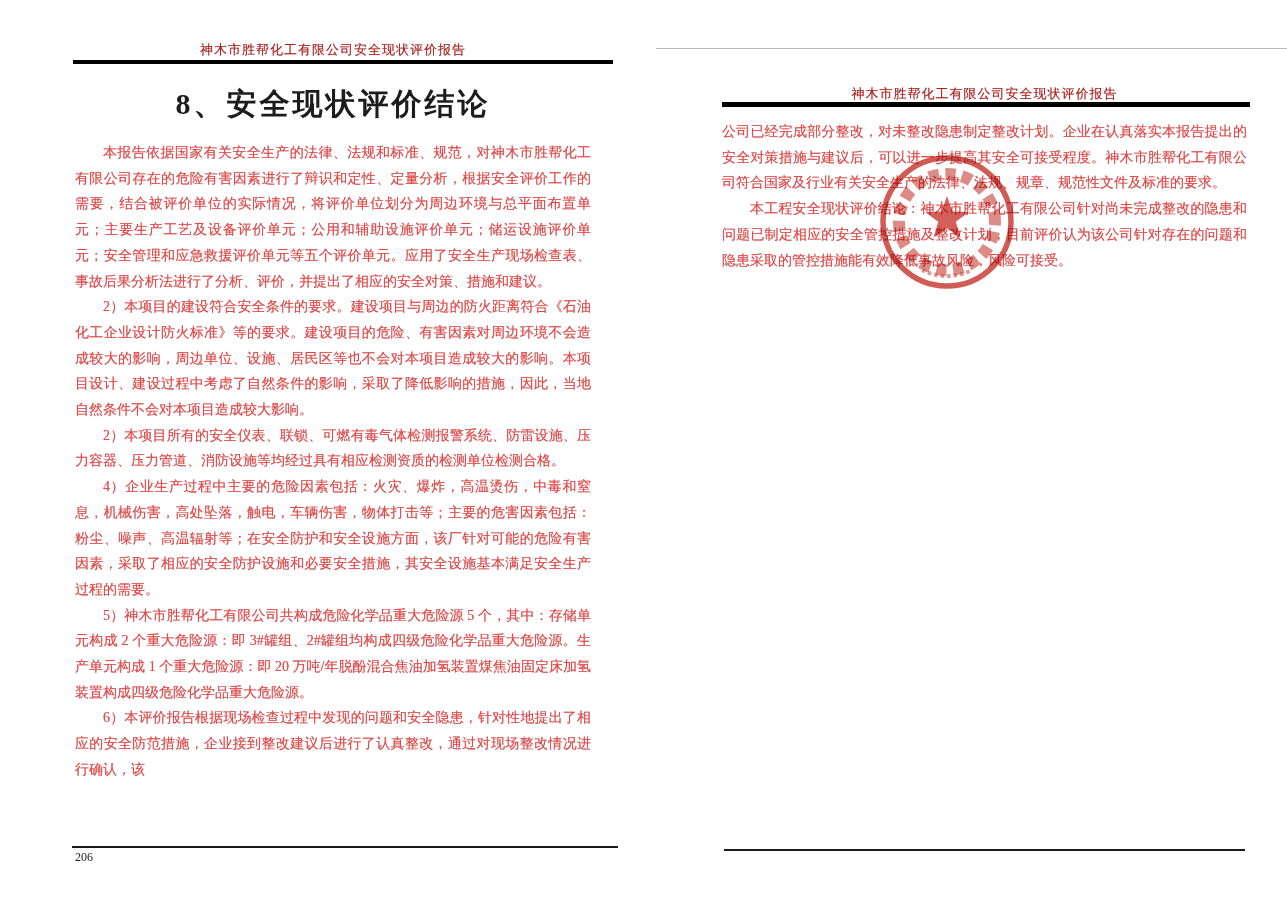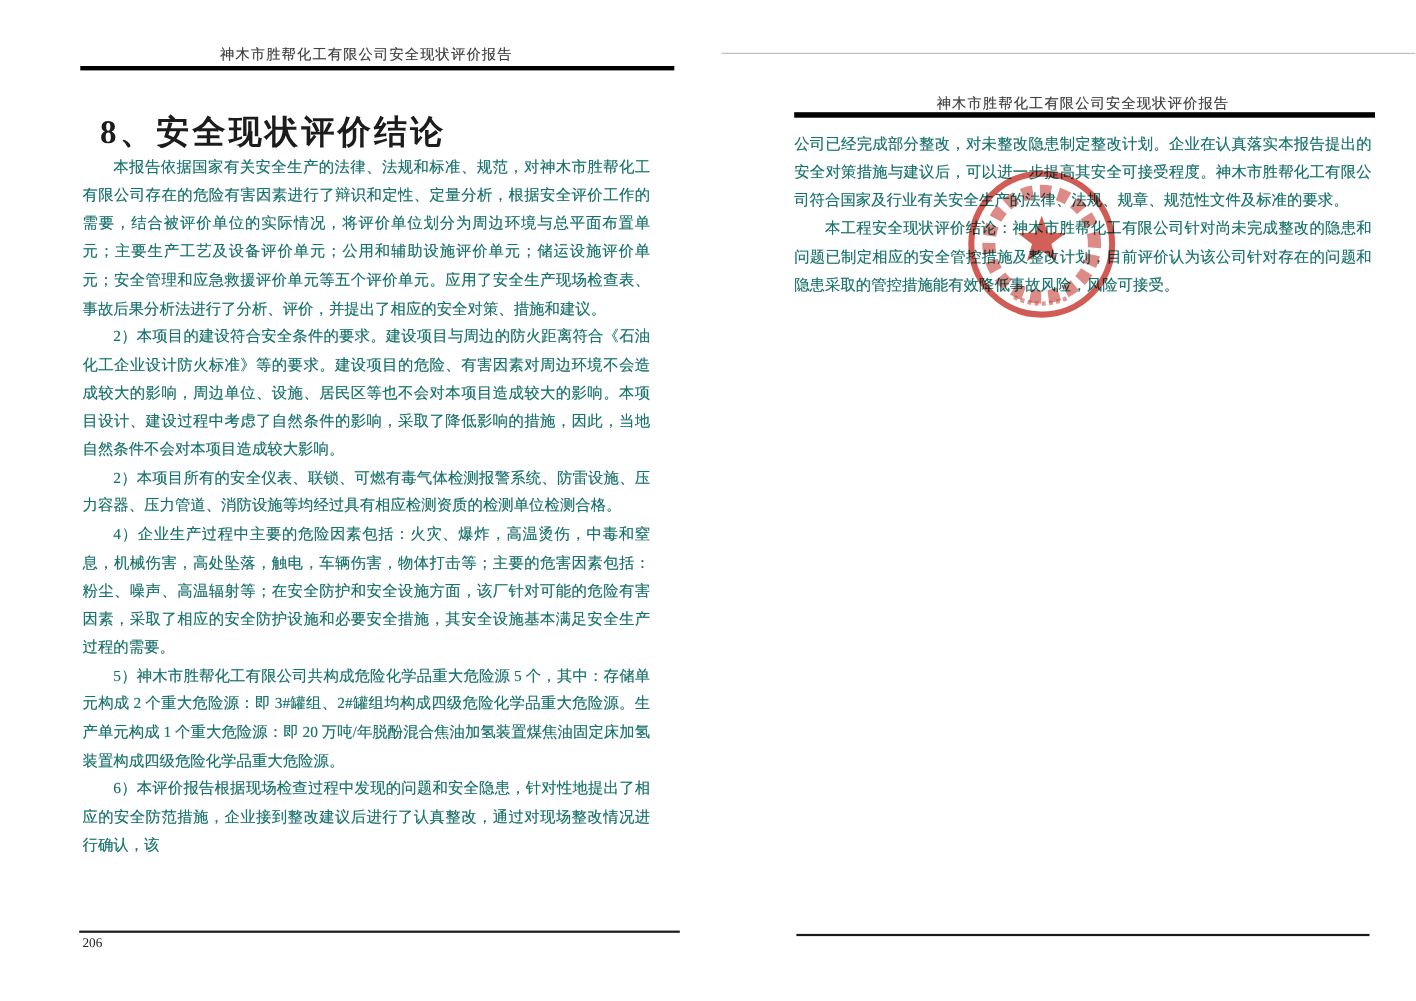--- a/index.html
+++ b/index.html
@@ -6,38 +6,38 @@
   .canvas {
     position:relative; width:1287px; height:910px; background:#ffffff;
     font-family:"Liberation Serif", serif; color:#262626; overflow:hidden;
   }
   .page { position:absolute; top:0; height:910px; background:transparent; }
   #page-left  { left:75px;  width:516px; }
   #page-right { left:722px; width:525px; }
 
   .running-head {
     position:absolute; width:100%; text-align:center;
-    font-size:13px; color:#404040; letter-spacing:1px;
+    font-size:13px; color:#b91c1c; letter-spacing:1px;
     text-shadow:0 0 0.7px rgba(50,50,50,0.45);
   }
   #page-left  .running-head { top:41px; }
   #page-right .running-head { top:85px; }
 
   .head-rule { position:absolute; background:#000; }
   #page-left  .head-rule { top:60px;  left:-2px; width:540px; height:4px; }
   #page-right .head-rule { top:102px; left:0;    width:528px; height:5px; }
 
   .chapter-title {
-    position:absolute; top:84px; width:100%; margin:16px;
-    font-size:30px; font-weight:bold; letter-spacing:3px; color:#1c1c1c;
+    position:absolute; top:84px; width:100%; margin:0;
+    text-align:center; font-size:30px; font-weight:bold; letter-spacing:3px; color:#1c1c1c;
   }
 
   .body-text {
     position:absolute; left:0; right:0; text-align:justify;
-    font-size:14px; line-height:25.7px; color:#0f766e;
+    font-size:14px; line-height:25.7px; color:#ef4444;
     text-shadow:0 0 0.7px rgba(45,45,45,0.4);
   }
   #page-left  .body-text { top:140px; height:700px; overflow:hidden; }
   #page-right .body-text { top:119px; }
   .body-text p { margin:0; text-indent:2em; }
   .body-text p.no-indent { text-indent:0; }
   .body-text p.bold { font-weight:normal; }
 
   .foot-rule { position:absolute; background:#1a1a1a; }
   #page-left  .foot-rule { top:846px; left:-3px; width:546px; height:2px; }

